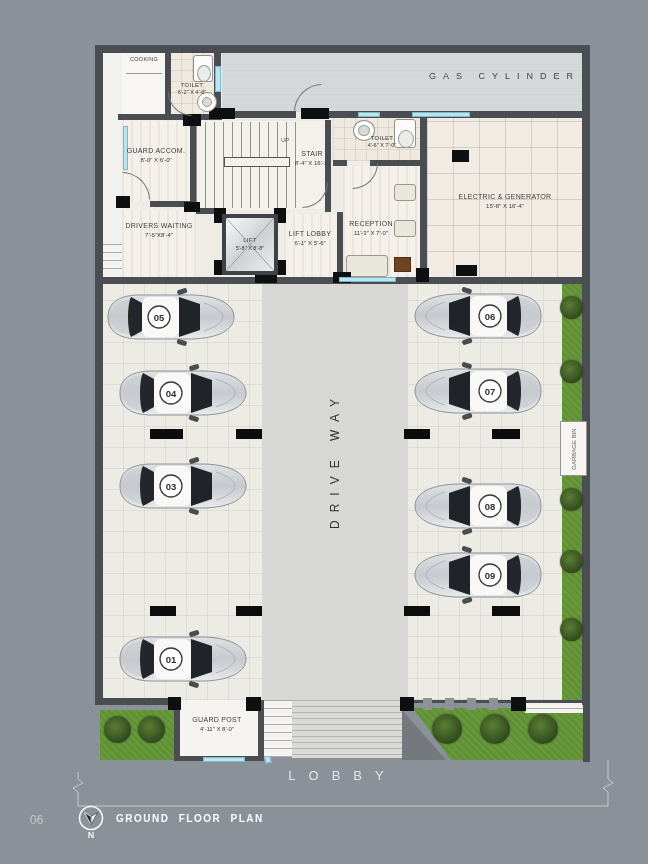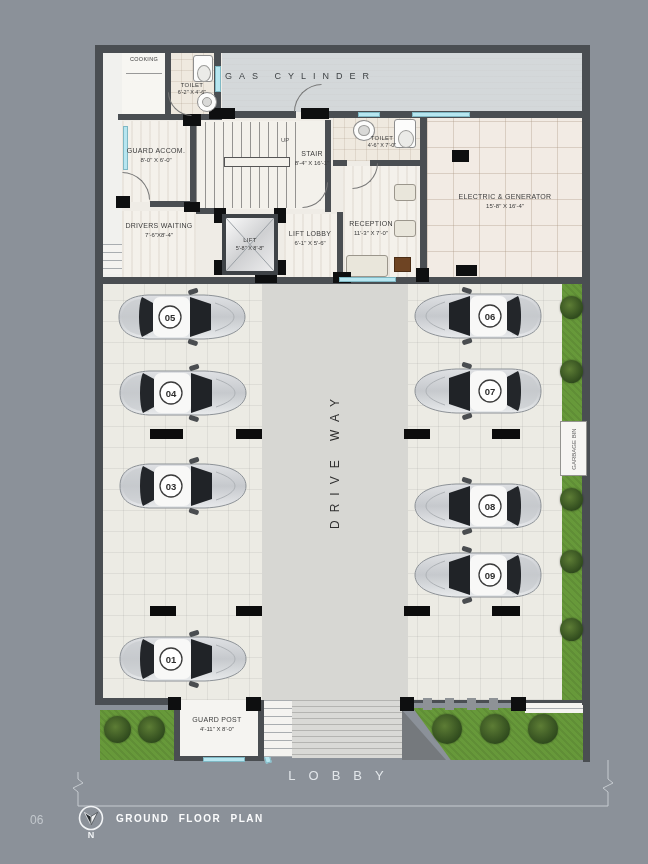--- a/index.html
+++ b/index.html
@@ -31,21 +31,21 @@
   .greenarea{background-color:#67993a;background-image:repeating-linear-gradient(45deg,rgba(0,0,0,.07) 0 2px,transparent 2px 5px);}
   .treads{position:absolute;background-image:repeating-linear-gradient(90deg,rgba(70,70,70,.55) 0 1px,transparent 1px 9px);}
   .rail{position:absolute;background:#f3f1eb;border:1px solid #555;box-sizing:border-box;}
   .fixt{position:absolute;background:#fcfcfb;border:1px solid #8e8e8e;box-sizing:border-box;}
   .fixt-in{position:absolute;background:#ebebe8;border:1px solid #9a9a98;border-radius:50%;}
   .car{position:absolute;z-index:20;}
   .car svg{display:block;}
   .furn{position:absolute;background:#e9e6db;border:1px solid #9b968c;border-radius:3px;box-sizing:border-box;}
   #driveway-label-wrap{position:absolute;left:262px;top:380px;width:146px;height:160px;display:flex;align-items:center;justify-content:center;z-index:25;}
   #driveway-label{transform:rotate(-90deg);white-space:nowrap;font-size:12px;letter-spacing:8px;color:#2f2f2f;font-weight:500;}
-  #gas-label{position:absolute;left:225px;top:71px;width:355px;text-align:left;font-size:9px;letter-spacing:7px;color:#3f4346;z-index:30;}
+  #gas-label{position:absolute;left:225px;top:71px;width:355px;text-align:right;font-size:9px;letter-spacing:7px;color:#3f4346;z-index:30;}
   #up-label{position:absolute;left:281px;top:137px;font-size:6px;color:#555;z-index:30;}
   #garbage-bin{position:absolute;left:560px;top:421px;width:27px;height:55px;background:#f6f5f2;border:1px solid #93938f;box-sizing:border-box;z-index:25;display:flex;align-items:center;justify-content:center;}
   #garbage-bin span{transform:rotate(-90deg);white-space:nowrap;font-size:6px;transform-origin:center;color:#666;letter-spacing:0;}
   #road-label{position:absolute;left:95px;top:768px;width:495px;text-align:center;font-size:13px;letter-spacing:13px;color:#e2e6ea;}
   #page-number{position:absolute;left:30px;top:813px;font-size:12px;color:#c3c8cd;}
   #plan-title{position:absolute;left:116px;top:813px;font-size:10px;font-weight:bold;letter-spacing:1.5px;word-spacing:5px;color:#fafbfc;}
   #north-icon{position:absolute;left:76px;top:804px;}
   .lift-box{position:absolute;left:222px;top:214px;width:56px;height:61px;border:4px solid #3f4347;box-sizing:border-box;background:linear-gradient(135deg,#fafafa,#cfd0d2 52%,#ededee);display:flex;align-items:center;justify-content:center;z-index:10;}
   .ramp{position:absolute;left:292px;top:700px;width:110px;height:58px;background-color:#d9d9d6;background-image:repeating-linear-gradient(180deg,#b4b4b1 0 1px,transparent 1px 6px);}
   .wedge{position:absolute;left:402px;top:710px;width:44px;height:50px;background:#75797d;clip-path:polygon(0 0,100% 100%,0 100%);}
@@ -254,21 +254,21 @@
     </div>
     <div class="fixt" style="left: 394px; top: 119px; width: 22px; height: 29px; border-radius: 3px;">
       <div class="fixt-in" style="left: 3px; top: 10px; width: 14px; height: 16px;"></div>
     </div>
     <div class="fixt" style="left: 197px; top: 92px; width: 20px; height: 20px; border-radius: 50%;">
       <div class="fixt-in" style="inset: 4px; width: auto; height: auto; background: rgb(217, 217, 215);"></div>
     </div>
     <div class="fixt" style="left: 353px; top: 120px; width: 22px; height: 21px; border-radius: 50%;">
       <div class="fixt-in" style="inset: 4px; width: auto; height: auto; background: rgb(217, 217, 215);"></div>
     </div>
-    <div class="car" style="left: 112px; top: 288px; width: 140px; height: 58px;">
+    <div class="car" style="left: 101px; top: 288px; width: 140px; height: 58px;">
       <svg width="140" height="58" viewBox="0 0 140 58">
     <path d="M7,29 C7,15 17,8 36,7 L92,7 C117,8 133,16 133,29 C133,42 117,50 92,51 L36,51 C17,50 7,43 7,29 Z" fill="url(#cg)" stroke="#8d9297" stroke-width="1"></path>
     <path d="M10,29 C10,18 18,11 34,10 L36,48 C18,47 10,40 10,29 Z" fill="#c7cacd" opacity="0.6"></path>
     <rect x="76" y="1" width="10" height="5" rx="2" fill="#4a4d50" transform="rotate(-18 81 3)"></rect>
     <rect x="76" y="52" width="10" height="5" rx="2" fill="#4a4d50" transform="rotate(18 81 54)"></rect>
     <path d="M30,9 L41,15 L41,43 L30,49 C26,42 26,16 30,9 Z" fill="#23262a"></path>
     <rect x="41" y="9" width="37" height="40" rx="7" fill="#f8f8f7"></rect>
     <path d="M78,9 L99,16 L99,42 L78,49 Z" fill="#202327"></path>
     <path d="M103,15 C115,19 122,24 122,29 C122,34 115,39 103,43" fill="none" stroke="#aeb2b6" stroke-width="1"></path>
     <circle cx="58" cy="29" r="11" fill="#fff" stroke="#3c3c3c" stroke-width="1.3"></circle>

